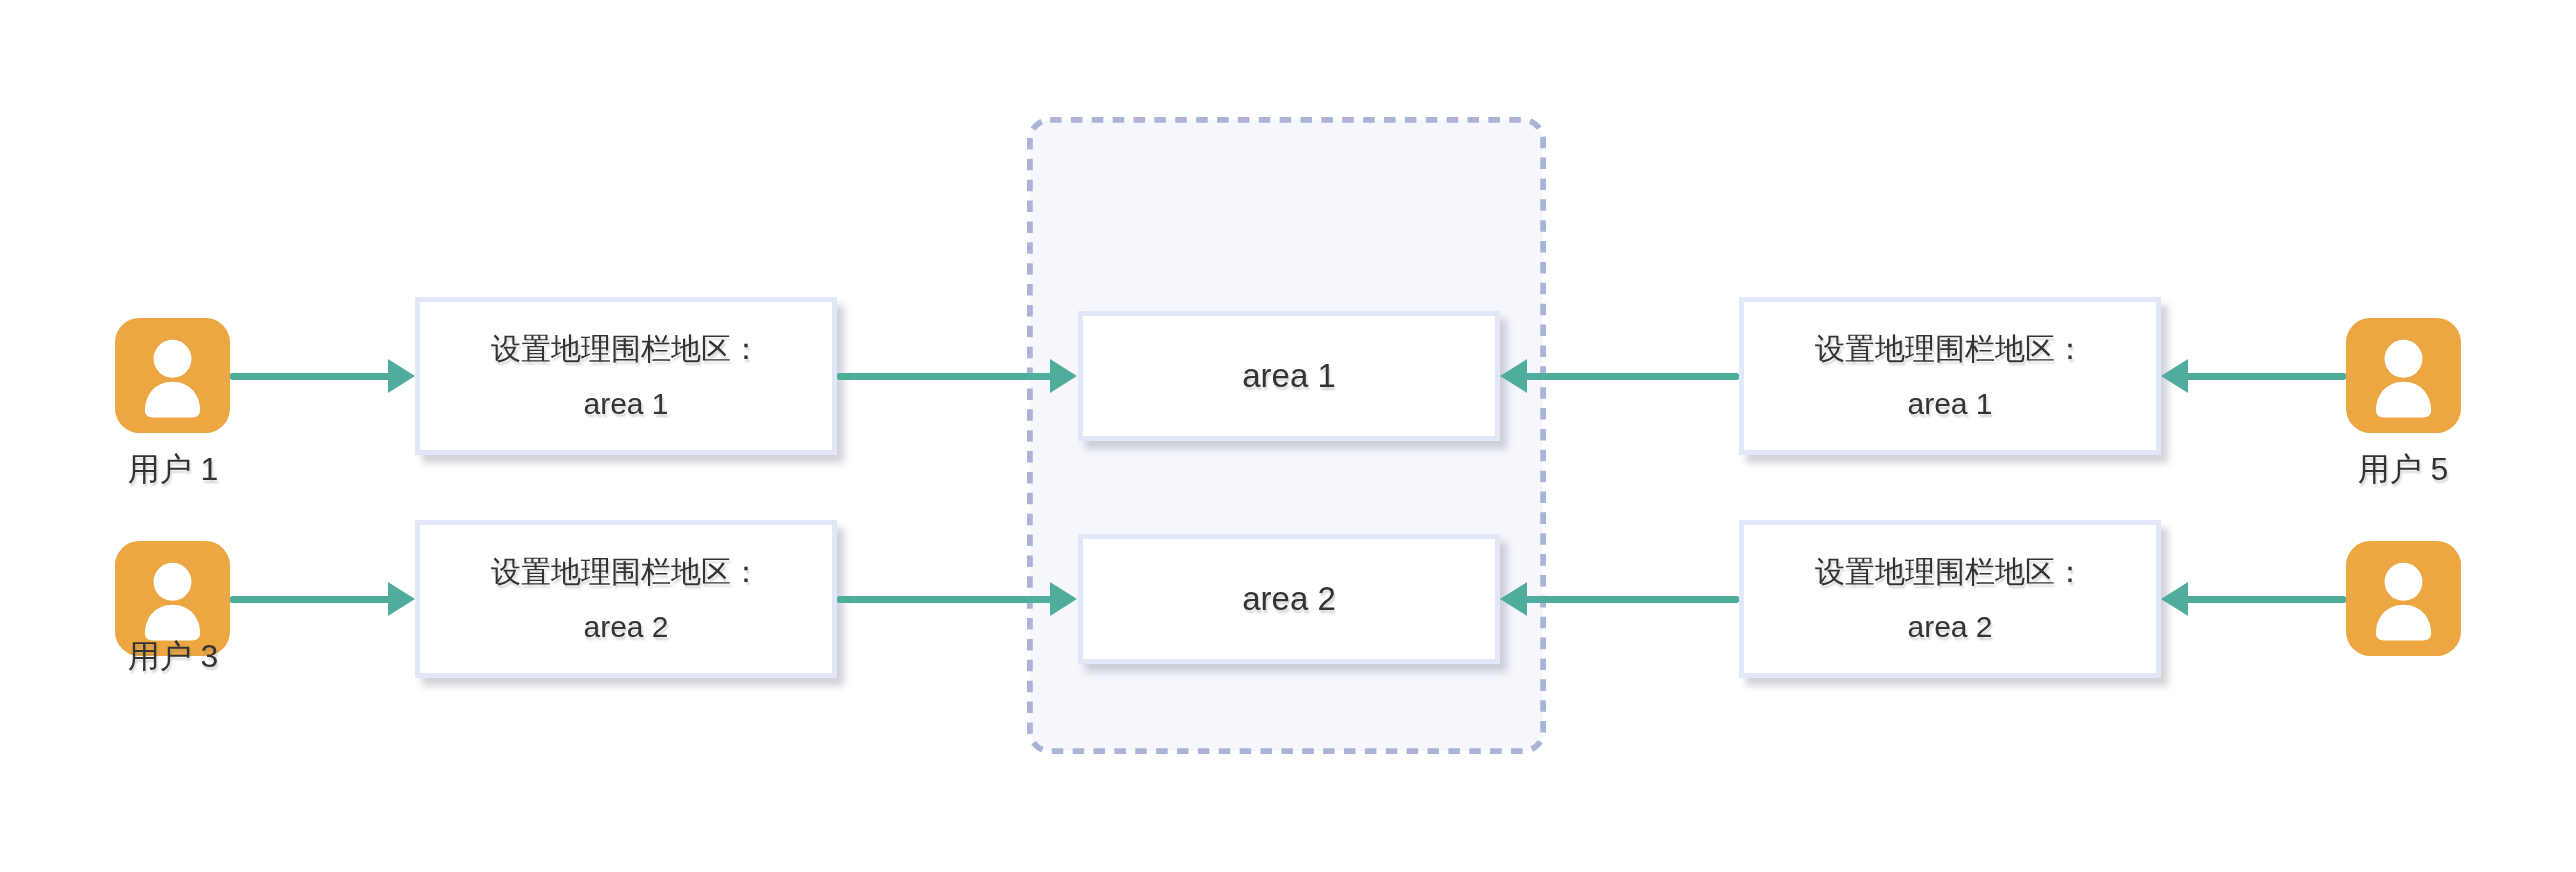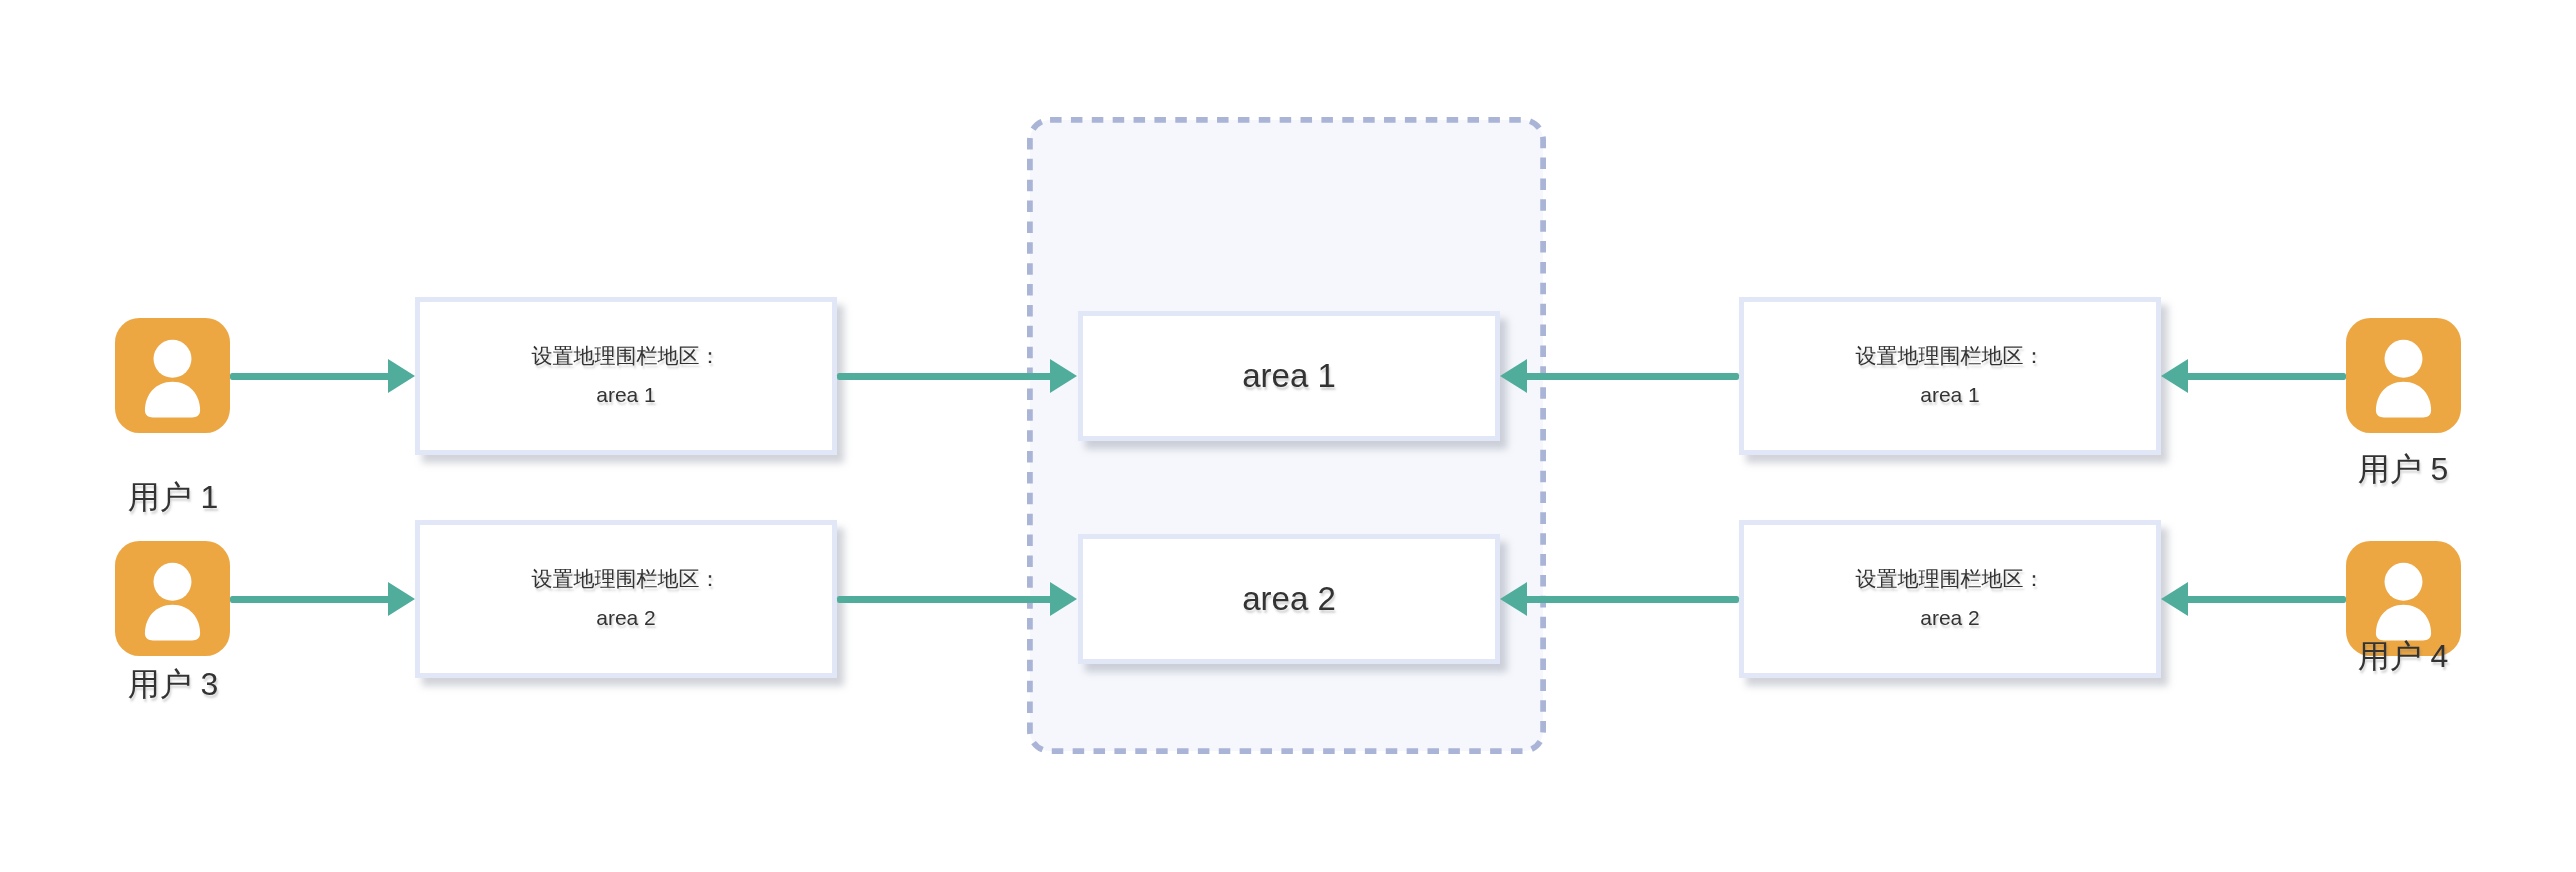--- a/index.html
+++ b/index.html
@@ -23,42 +23,42 @@
     position:absolute;background:#ffffff;border:5.8px solid #E2E7F7;
     box-shadow:6.5px 8px 7.2px rgba(140,145,160,0.40);
     display:flex;flex-direction:column;align-items:center;justify-content:center;
     color:#333333;box-sizing:border-box;
   }
   .area-box{left:1078px;width:422px;height:130px;font-size:33px;}
   .area-box.row1{top:311px;}
   .area-box.row2{top:534px;}
   .area-box .area-label{text-shadow:1.4px 2.9px 2.2px rgba(110,110,115,0.30);}
 
-  .fence-box{width:422px;height:158px;font-size:21px;line-height:1.85;}
+  .fence-box{width:422px;height:158px;font-size:30px;line-height:1.85;}
   .fence-box .fence-line{text-shadow:1.4px 2.9px 2.2px rgba(110,110,115,0.30);white-space:nowrap;}
   .fence-box.left{left:415px;}
   .fence-box.right{left:1739px;}
   .fence-box.row1{top:297px;}
   .fence-box.row2{top:520px;}
 
   
   .user-icon{
     position:absolute;width:115px;height:115px;border-radius:24.5px;background:#ECA642;
   }
   .user-icon svg{position:absolute;left:0;top:0;width:100%;height:100%;}
   .user-icon.col-left{left:115px;}
   .user-icon.col-right{left:2346px;}
   .user-icon.row1{top:318px;}
   .user-icon.row2{top:541px;}
 
   .user-label{
     position:absolute;width:216px;text-align:center;font-size:32px;color:#333333;
     text-shadow:1.4px 2.9px 2.2px rgba(110,110,115,0.30);white-space:nowrap;
   }
-  .user-label.col-left{left:65px;margin-top:28px;}
+  .user-label.col-left{left:65px;}
   .user-label.col-right{left:2295px;}
   .user-label.row1{top:448px;}
   .user-label.row2{top:635px;}
 
   
   .arrow{position:absolute;height:35px;}
   .arrow .line{position:absolute;top:13.7px;height:7.2px;background:#50AC9B;border-radius:2.2px;}
   .arrow .head{position:absolute;top:0;width:0;height:0;
     border-top:17.3px solid transparent;border-bottom:17.3px solid transparent;}
   .arrow.dir-right .line{left:0;right:23px;}
@@ -131,21 +131,20 @@
   <div class="user-icon col-right row2">
     <svg viewBox="0 0 100 100">
       <circle cx="50" cy="35.5" r="16.5" fill="#ffffff"></circle>
       <path d="M50 55.5 C35.5 55.5 26 66.5 26 80.5 C26 84.5 29 86.5 33 86.5 L67 86.5 C71 86.5 74 84.5 74 80.5 C74 66.5 64.5 55.5 50 55.5 Z" fill="#ffffff"></path>
     </svg>
   </div>
 
   <div class="user-label col-left row1">用户 1</div>
   <div class="user-label col-right row1">用户 5</div>
   <div class="user-label col-left row2">用户 3</div>
-  <div class="user-label col-right row2">用户 4</div>
 
   <div class="arrow dir-right row1 a-user-left">
     <div class="line"></div>
     <div class="head"></div>
   </div>
   <div class="arrow dir-right row1 a-box-left">
     <div class="line"></div>
     <div class="head"></div>
   </div>
   <div class="arrow dir-left row1 a-box-right">

